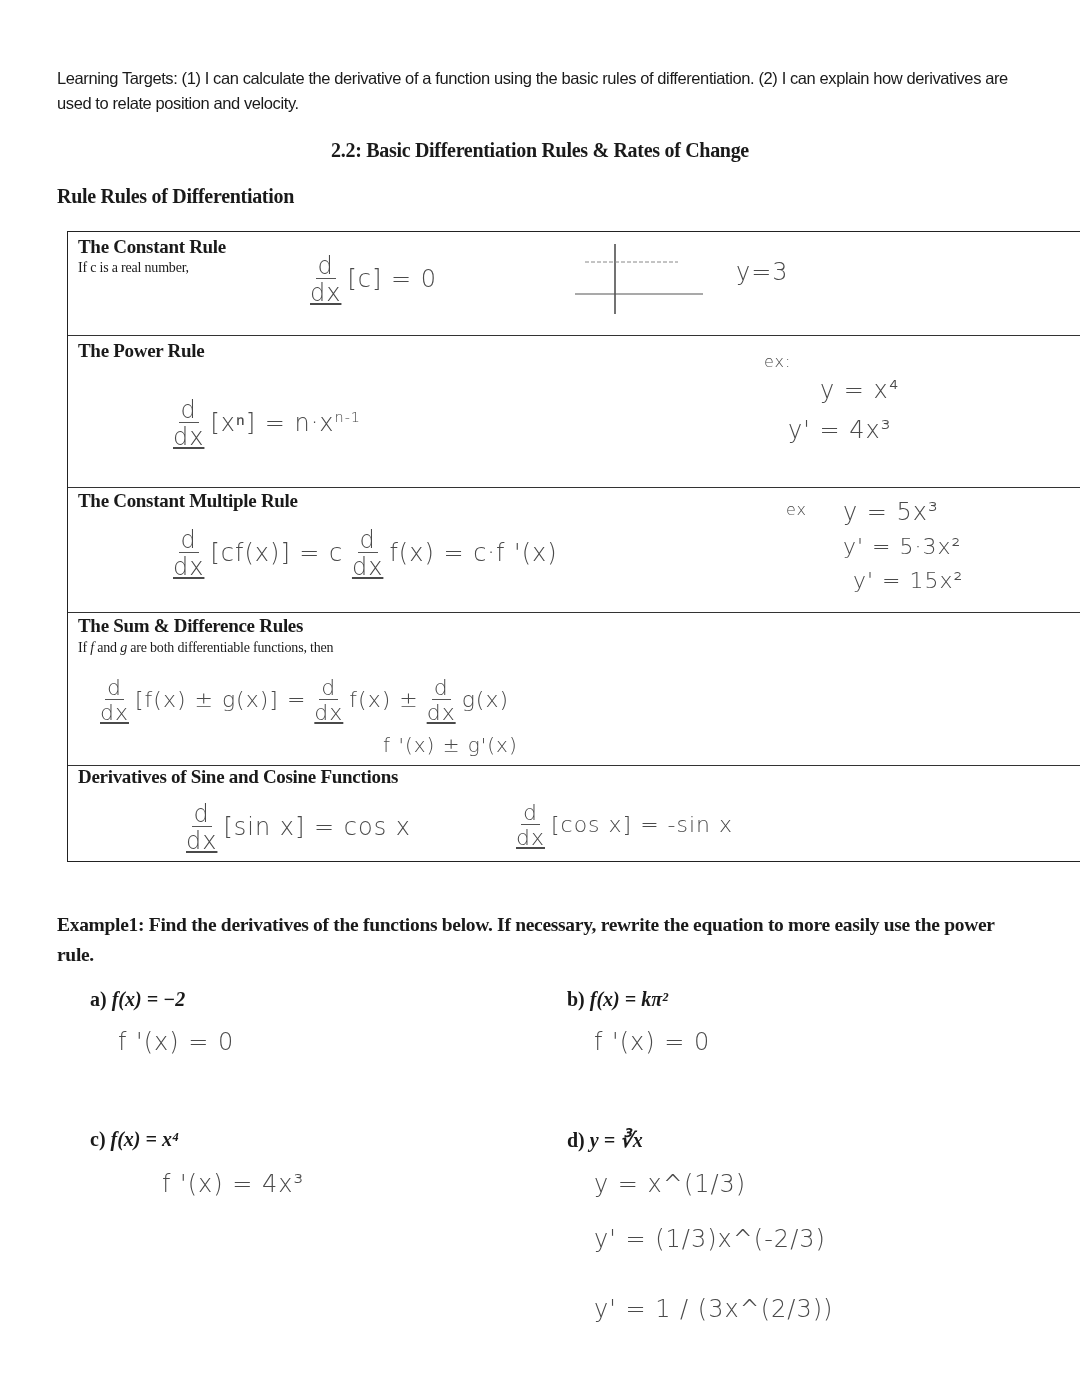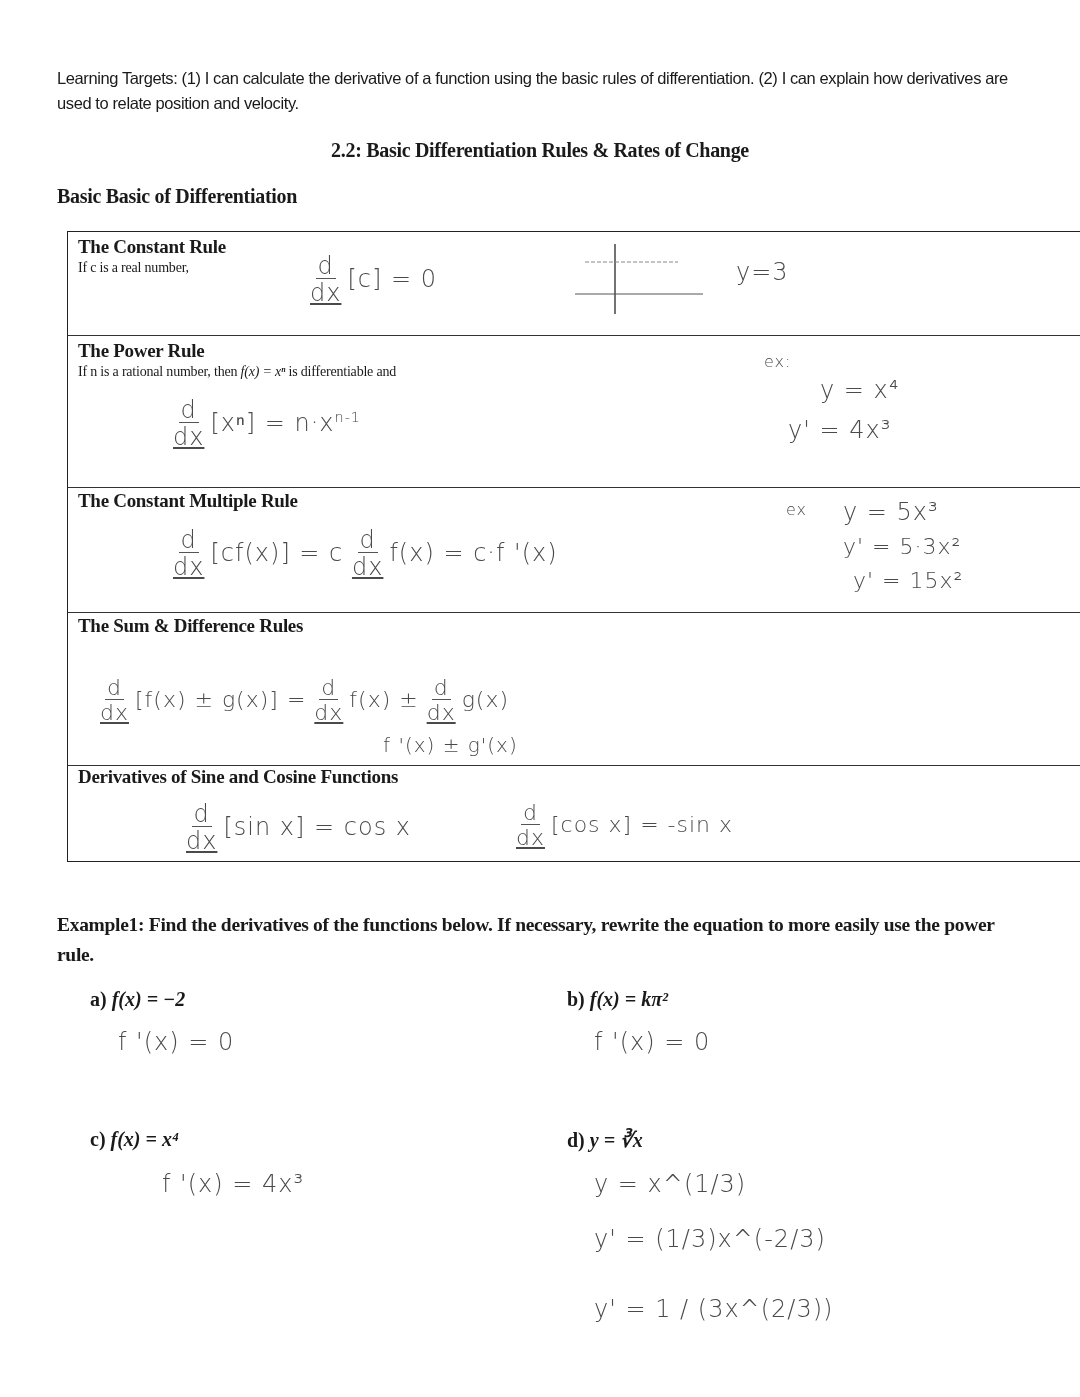--- a/index.html
+++ b/index.html
@@ -40,21 +40,21 @@
     left: 57px; top: 910px; width: 960px; font-weight: bold; font-size: 19.5px; line-height: 30px; letter-spacing: -0.3px;
   }
   .prob { font-size: 20px; font-weight: bold; }
   .prob i { font-weight: bold; }
 </style>
 </head>
 <body>
 
 <div class="abs targets">Learning Targets: (1) I can calculate the derivative of a function using the basic rules of differentiation. (2) I can explain how derivatives are used to relate position and velocity.</div>
 <div class="abs title">2.2: Basic Differentiation Rules &amp; Rates of Change</div>
-<div class="abs section-h">Basic Basic of Differentiation</div>
+<div class="abs section-h">Rule Rules of Differentiation</div>
 
 <div class="abs table">
 
   <div class="row" style="top:0;height:104px;">
     <div class="rule-name" style="top:4px;">The Constant Rule</div>
     <div class="rule-text" style="top:28px;">If c is a real number,</div>
     <div class="hand" style="left:242px;top:22px;">
       <span class="frac">
           <span class="num">d</span>
           <span class="den">dx</span>
@@ -63,23 +63,20 @@
     <svg class="abs" style="left:505px;top:10px;" width="140" height="75">
       <line x1="42" y1="2" x2="42" y2="72" stroke="#444" stroke-width="1.5"></line>
       <line x1="2" y1="52" x2="130" y2="52" stroke="#555" stroke-width="1.2"></line>
       <line x1="12" y1="20" x2="105" y2="20" stroke="#888" stroke-width="1" stroke-dasharray="4,2"></line>
     </svg>
     <div class="hand" style="left:668px;top:26px;">y=3</div>
   </div>
 
   <div class="row" style="top:104px;height:152px;">
     <div class="rule-name" style="top:4px;">The Power Rule</div>
-    <div class="rule-text" style="top:28px;">
-      <span>If n is a rational number, then </span><i>f(x) = xⁿ</i><span> is differentiable and</span>
-    </div>
     <div class="hand" style="left:105px;top:62px;">
       <span class="frac">
           <span class="num">d</span>
           <span class="den">dx</span>
         </span><span>[xⁿ] = n·x</span><sup>n-1</sup>
     </div>
     <div class="hand small" style="left:696px;top:16px;">ex:</div>
     <div class="hand" style="left:752px;top:40px;">y = x⁴</div>
     <div class="hand" style="left:720px;top:80px;">y' = 4x³</div>
   </div>
@@ -97,20 +94,23 @@
         </span><span>f(x) = c·f '(x)</span>
     </div>
     <div class="hand small" style="left:718px;top:12px;">ex</div>
     <div class="hand" style="left:775px;top:10px;">y = 5x³</div>
     <div class="hand" style="left:775px;top:46px;font-size:22px;">y' = 5·3x²</div>
     <div class="hand" style="left:785px;top:80px;font-size:22px;">y' = 15x²</div>
   </div>
 
   <div class="row" style="top:381px;height:153px;">
     <div class="rule-name" style="top:2px;">The Sum &amp; Difference Rules</div>
+    <div class="rule-text" style="top:27px;">
+      <span>If </span><i>f</i><span> and </span><i>g</i><span> are both differentiable functions, then</span>
+    </div>
     <div class="hand" style="left:32px;top:64px;font-size:22px;">
       <span class="frac">
           <span class="num">d</span>
           <span class="den">dx</span>
         </span><span>[f(x) ± g(x)] =</span>
       <span class="frac">
           <span class="num">d</span>
           <span class="den">dx</span>
         </span><span>f(x) ±</span>
       <span class="frac">

